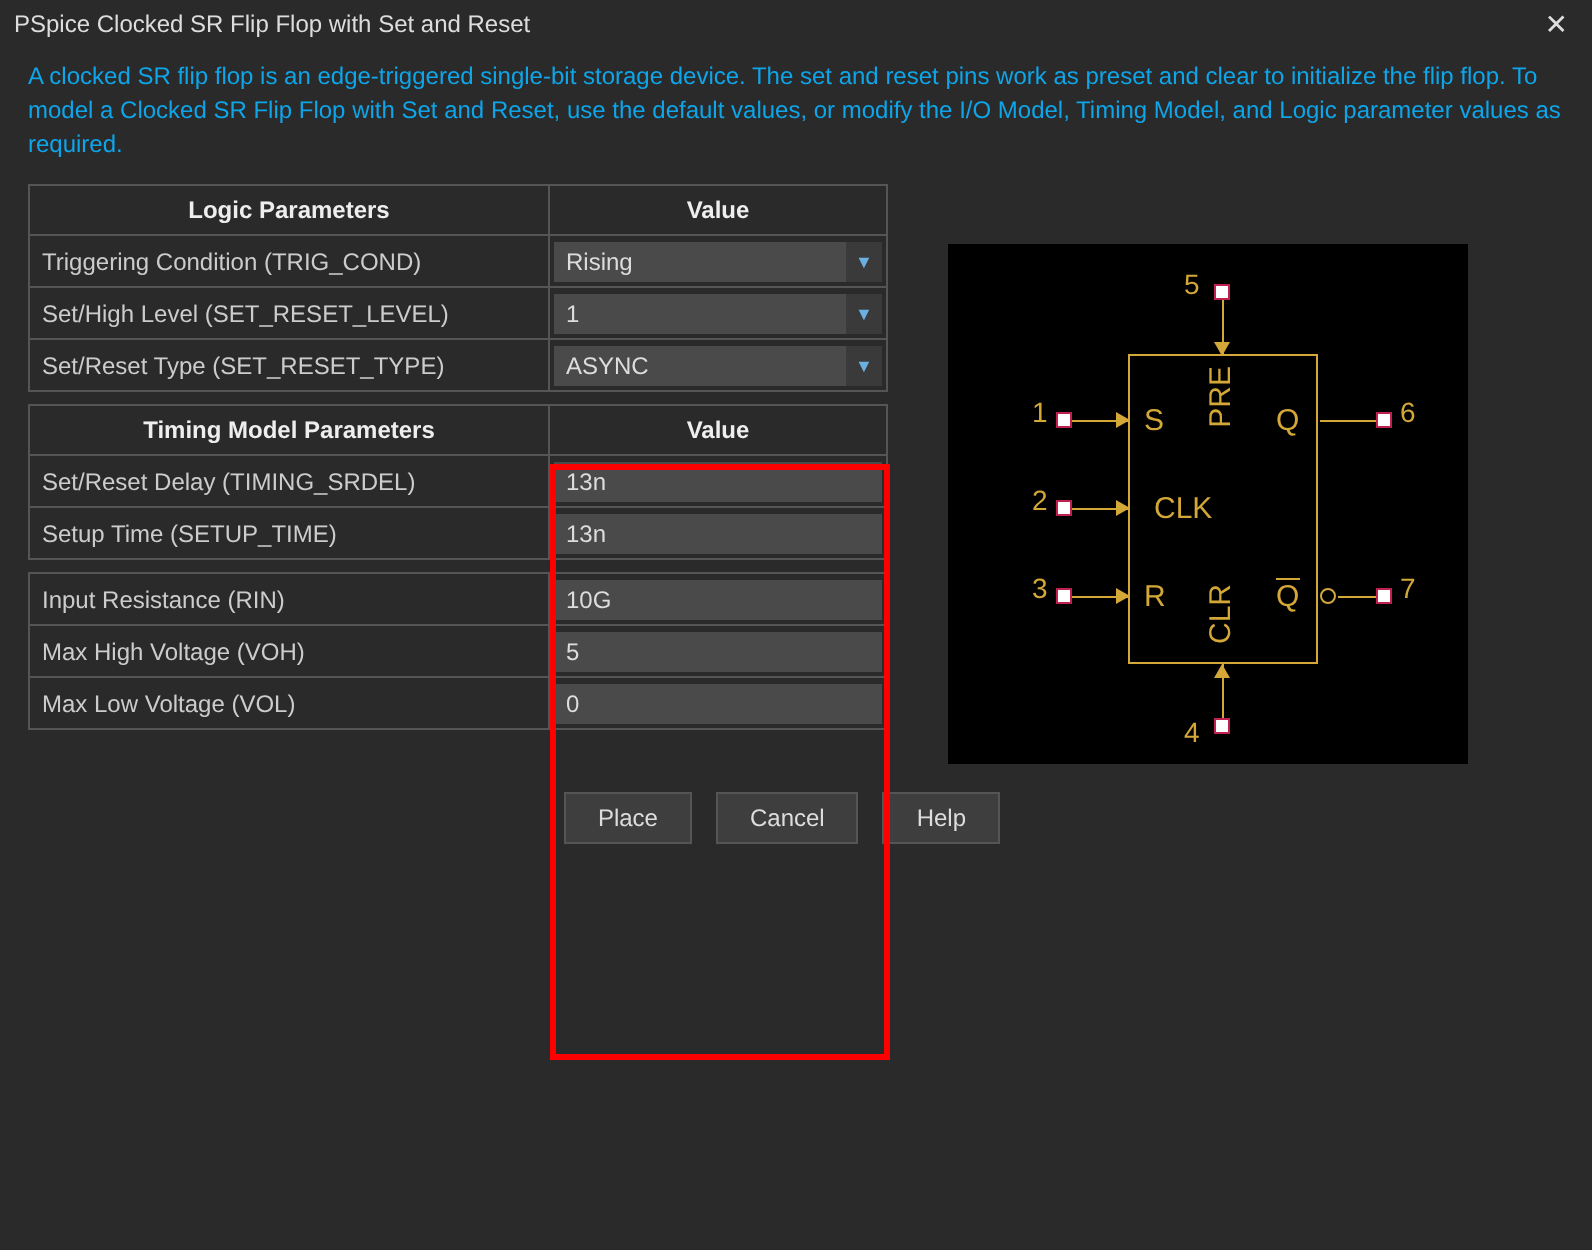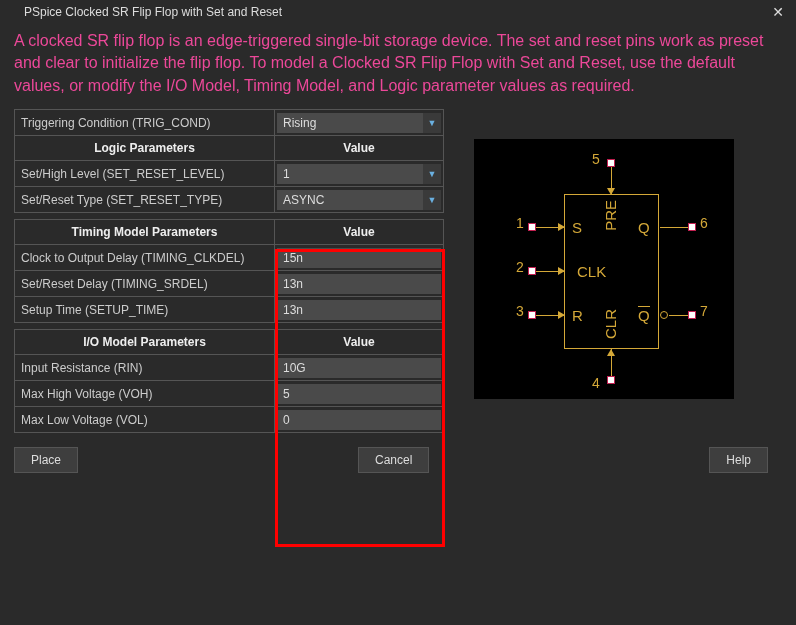--- a/index.html
+++ b/index.html
@@ -9,36 +9,36 @@
     font-size: 12px;
     color: #ccc;
     width: 796px;
     height: 625px;
     overflow: hidden;
   }
   .titlebar {
     display: flex;
     justify-content: space-between;
     align-items: center;
-    padding: 4px 8px 4px 24px;
+    padding: 4px 8px 4px 7px;
     color: #ddd;
     font-size: 12px;
   }
   .close-x {
     font-size: 14px;
     color: #ddd;
     cursor: pointer;
     padding: 0 4px;
   }
   .content {
     padding: 0 14px 10px 14px;
   }
   .desc {
-    color: #ec4899;
-    font-size: 16px;
+    color: #0ea5e9;
+    font-size: 12px;
     line-height: 1.4;
     padding: 6px 0 12px 0;
   }
   .columns {
     display: flex;
     gap: 30px;
   }
   .left-col {
     flex: 0 0 430px;
   }
@@ -111,21 +111,21 @@
   .section-gap { height: 6px; }
   .red-frame-v {
     position: absolute;
     pointer-events: none;
     border: 3px solid #ff0000;
   }
   .left-wrap { position: relative; }
 
   .buttons {
     display: flex;
-    justify-content: space-between;
+    justify-content: center;
     gap: 12px;
     padding: 14px 14px 0 0;
   }
   .btn {
     background: #3e3e3e;
     border: 1px solid #555;
     color: #ddd;
     font-size: 12px;
     padding: 5px 16px;
     cursor: pointer;
@@ -221,31 +221,31 @@
 
 <div class="content">
   <div class="desc">A clocked SR flip flop is an edge-triggered single-bit storage device. The set and reset pins work as preset and clear to initialize the flip flop. To model a Clocked SR Flip Flop with Set and Reset, use the default values, or modify the I/O Model, Timing Model, and Logic parameter values as required.</div>
 
   <div class="columns">
     <div class="left-col left-wrap">
 
       <table class="params">
         <tbody>
             <tr>
+          <th>Logic Parameters</th>
+          <th>Value</th>
+        </tr>
+        <tr>
           <td class="label">Triggering Condition (TRIG_COND)</td>
           <td class="val">
                 <div class="dropdown">
                   <span class="dd-text">Rising</span>
                   <span class="dd-arrow">▼</span>
                 </div>
               </td>
-        </tr>
-        <tr>
-          <th>Logic Parameters</th>
-          <th>Value</th>
         </tr>
         <tr>
           <td class="label">Set/High Level (SET_RESET_LEVEL)</td>
           <td class="val">
                 <div class="dropdown">
                   <span class="dd-text">1</span>
                   <span class="dd-arrow">▼</span>
                 </div>
               </td>
         </tr>
@@ -263,28 +263,20 @@
 
       <div class="section-gap"></div>
 
       <table class="params">
         <tbody>
             <tr>
           <th>Timing Model Parameters</th>
           <th>Value</th>
         </tr>
         <tr>
-          <td class="label">Clock to Output Delay (TIMING_CLKDEL)</td>
-          <td class="val">
-                <div class="txtinput">
-                  <span>15n</span>
-                </div>
-              </td>
-        </tr>
-        <tr>
           <td class="label">Set/Reset Delay (TIMING_SRDEL)</td>
           <td class="val">
                 <div class="txtinput">
                   <span>13n</span>
                 </div>
               </td>
         </tr>
         <tr>
           <td class="label">Setup Time (SETUP_TIME)</td>
           <td class="val">
@@ -293,24 +285,20 @@
                 </div>
               </td>
         </tr>
       </tbody>
         </table>
 
       <div class="section-gap"></div>
 
       <table class="params">
         <tbody>
-            <tr>
-          <th>I/O Model Parameters</th>
-          <th>Value</th>
-        </tr>
         <tr>
           <td class="label">Input Resistance (RIN)</td>
           <td class="val">
                 <div class="txtinput">
                   <span>10G</span>
                 </div>
               </td>
         </tr>
         <tr>
           <td class="label">Max High Voltage (VOH)</td>

